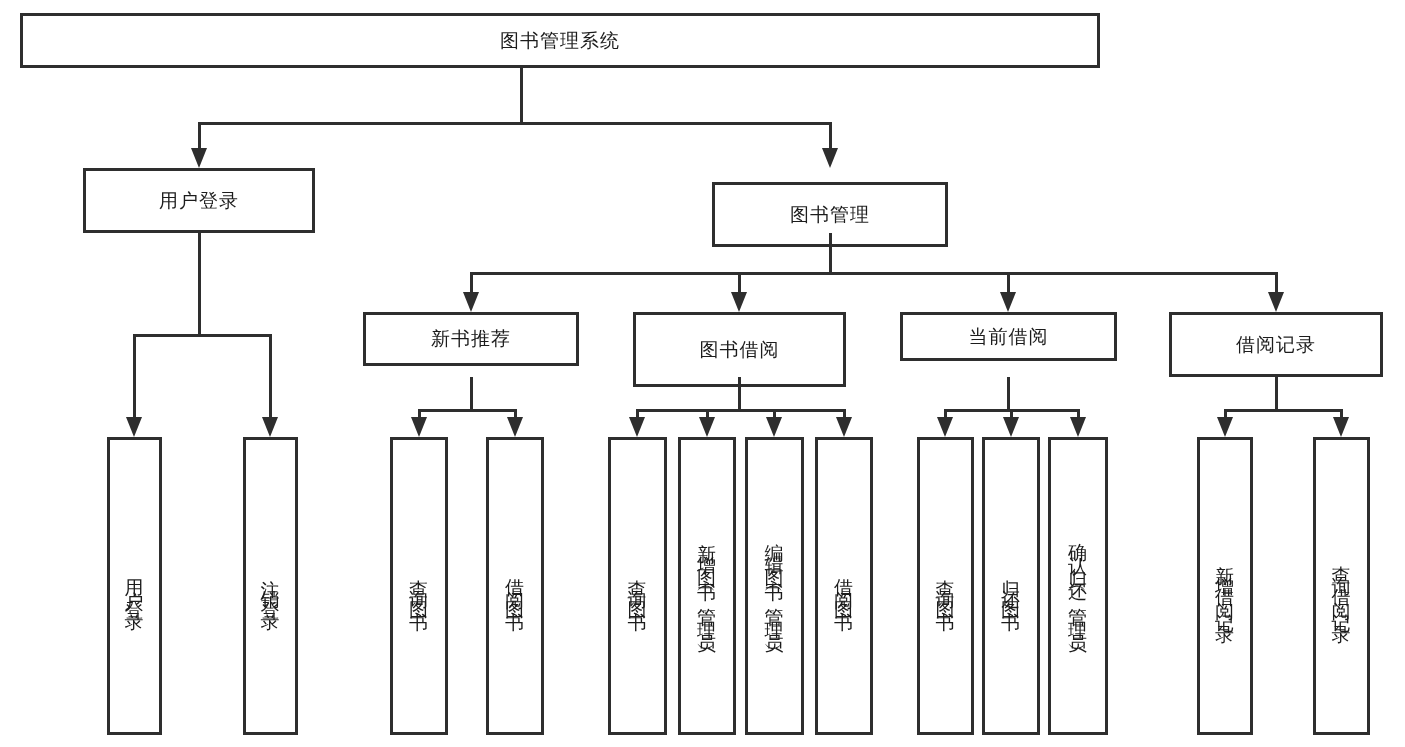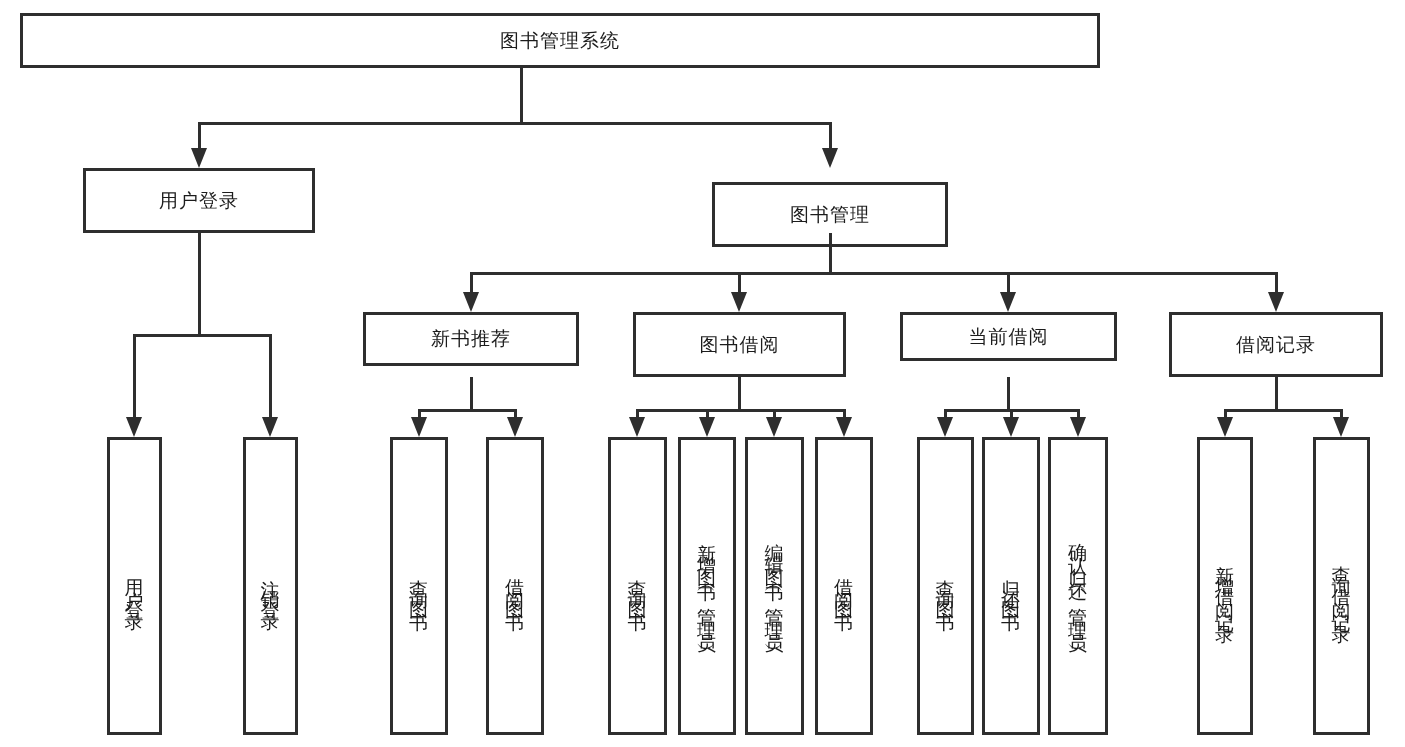--- a/index.html
+++ b/index.html
@@ -92,21 +92,21 @@
   <div class="line vl" style="left:738px; top:272px; height:21px;"></div>
   <div class="arrow" style="left:731px; top:292px;"></div>
   <div class="line vl" style="left:1007px; top:272px; height:21px;"></div>
   <div class="arrow" style="left:1000px; top:292px;"></div>
   <div class="line vl" style="left:1275px; top:272px; height:21px;"></div>
   <div class="arrow" style="left:1268px; top:292px;"></div>
 
   <div class="box" style="left:363px; top:312px; width:216px; height:54px;">
     <span>新书推荐</span>
   </div>
-  <div class="box" style="left:633px; top:312px; width:213px; height:65px;">
+  <div class="box" style="left:633px; top:312px; width:213px; height:75px;">
     <span>图书借阅</span>
   </div>
   <div class="box" style="left:900px; top:312px; width:217px; height:49px;">
     <span>当前借阅</span>
   </div>
   <div class="box" style="left:1169px; top:312px; width:214px; height:65px;">
     <span>借阅记录</span>
   </div>
 
   <div class="line vl" style="left:470px; top:377px; height:32px;"></div>

